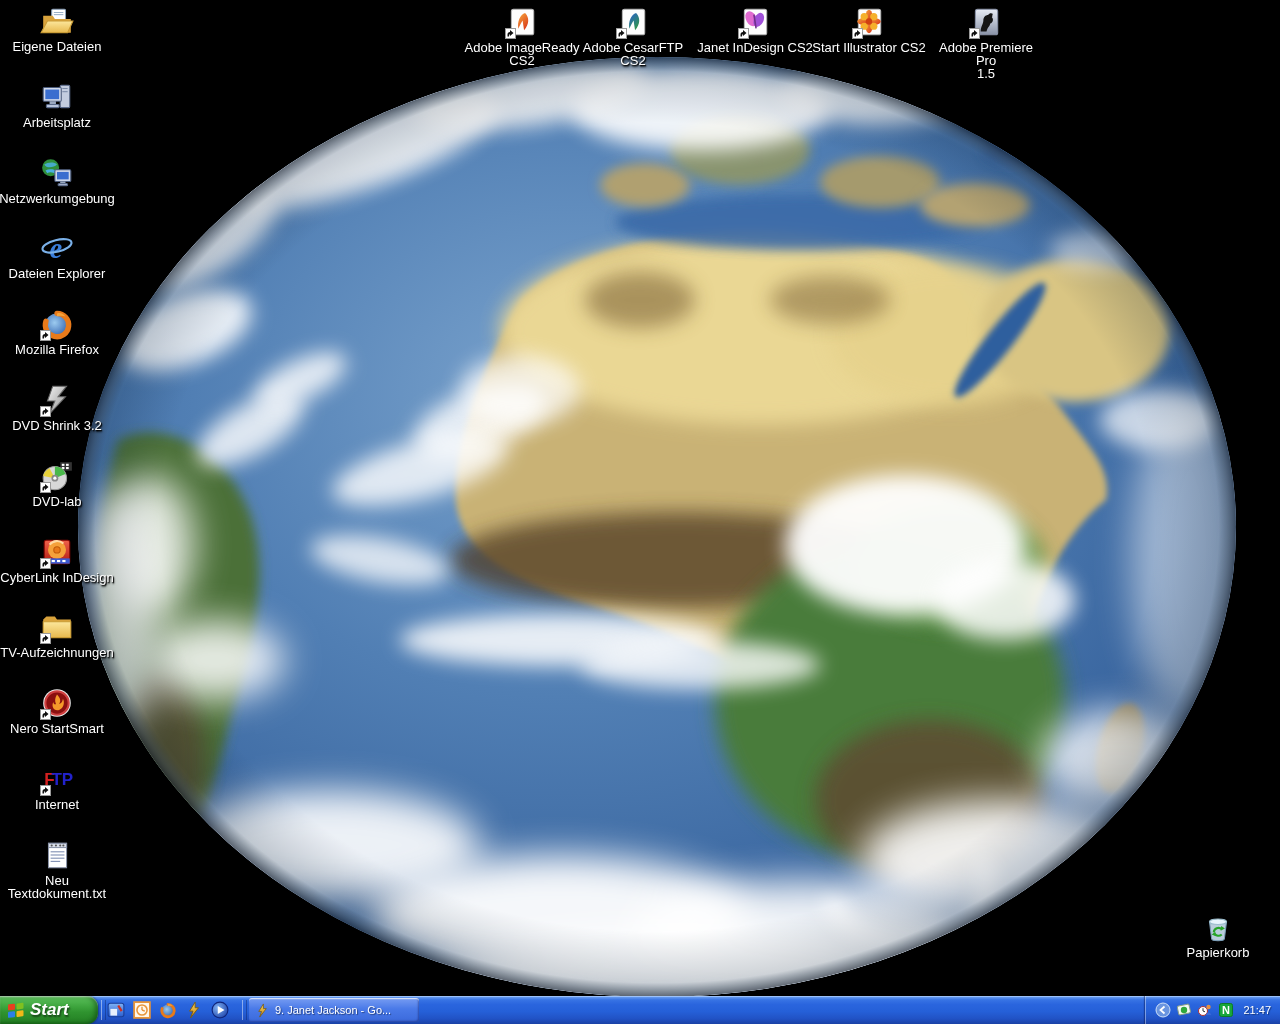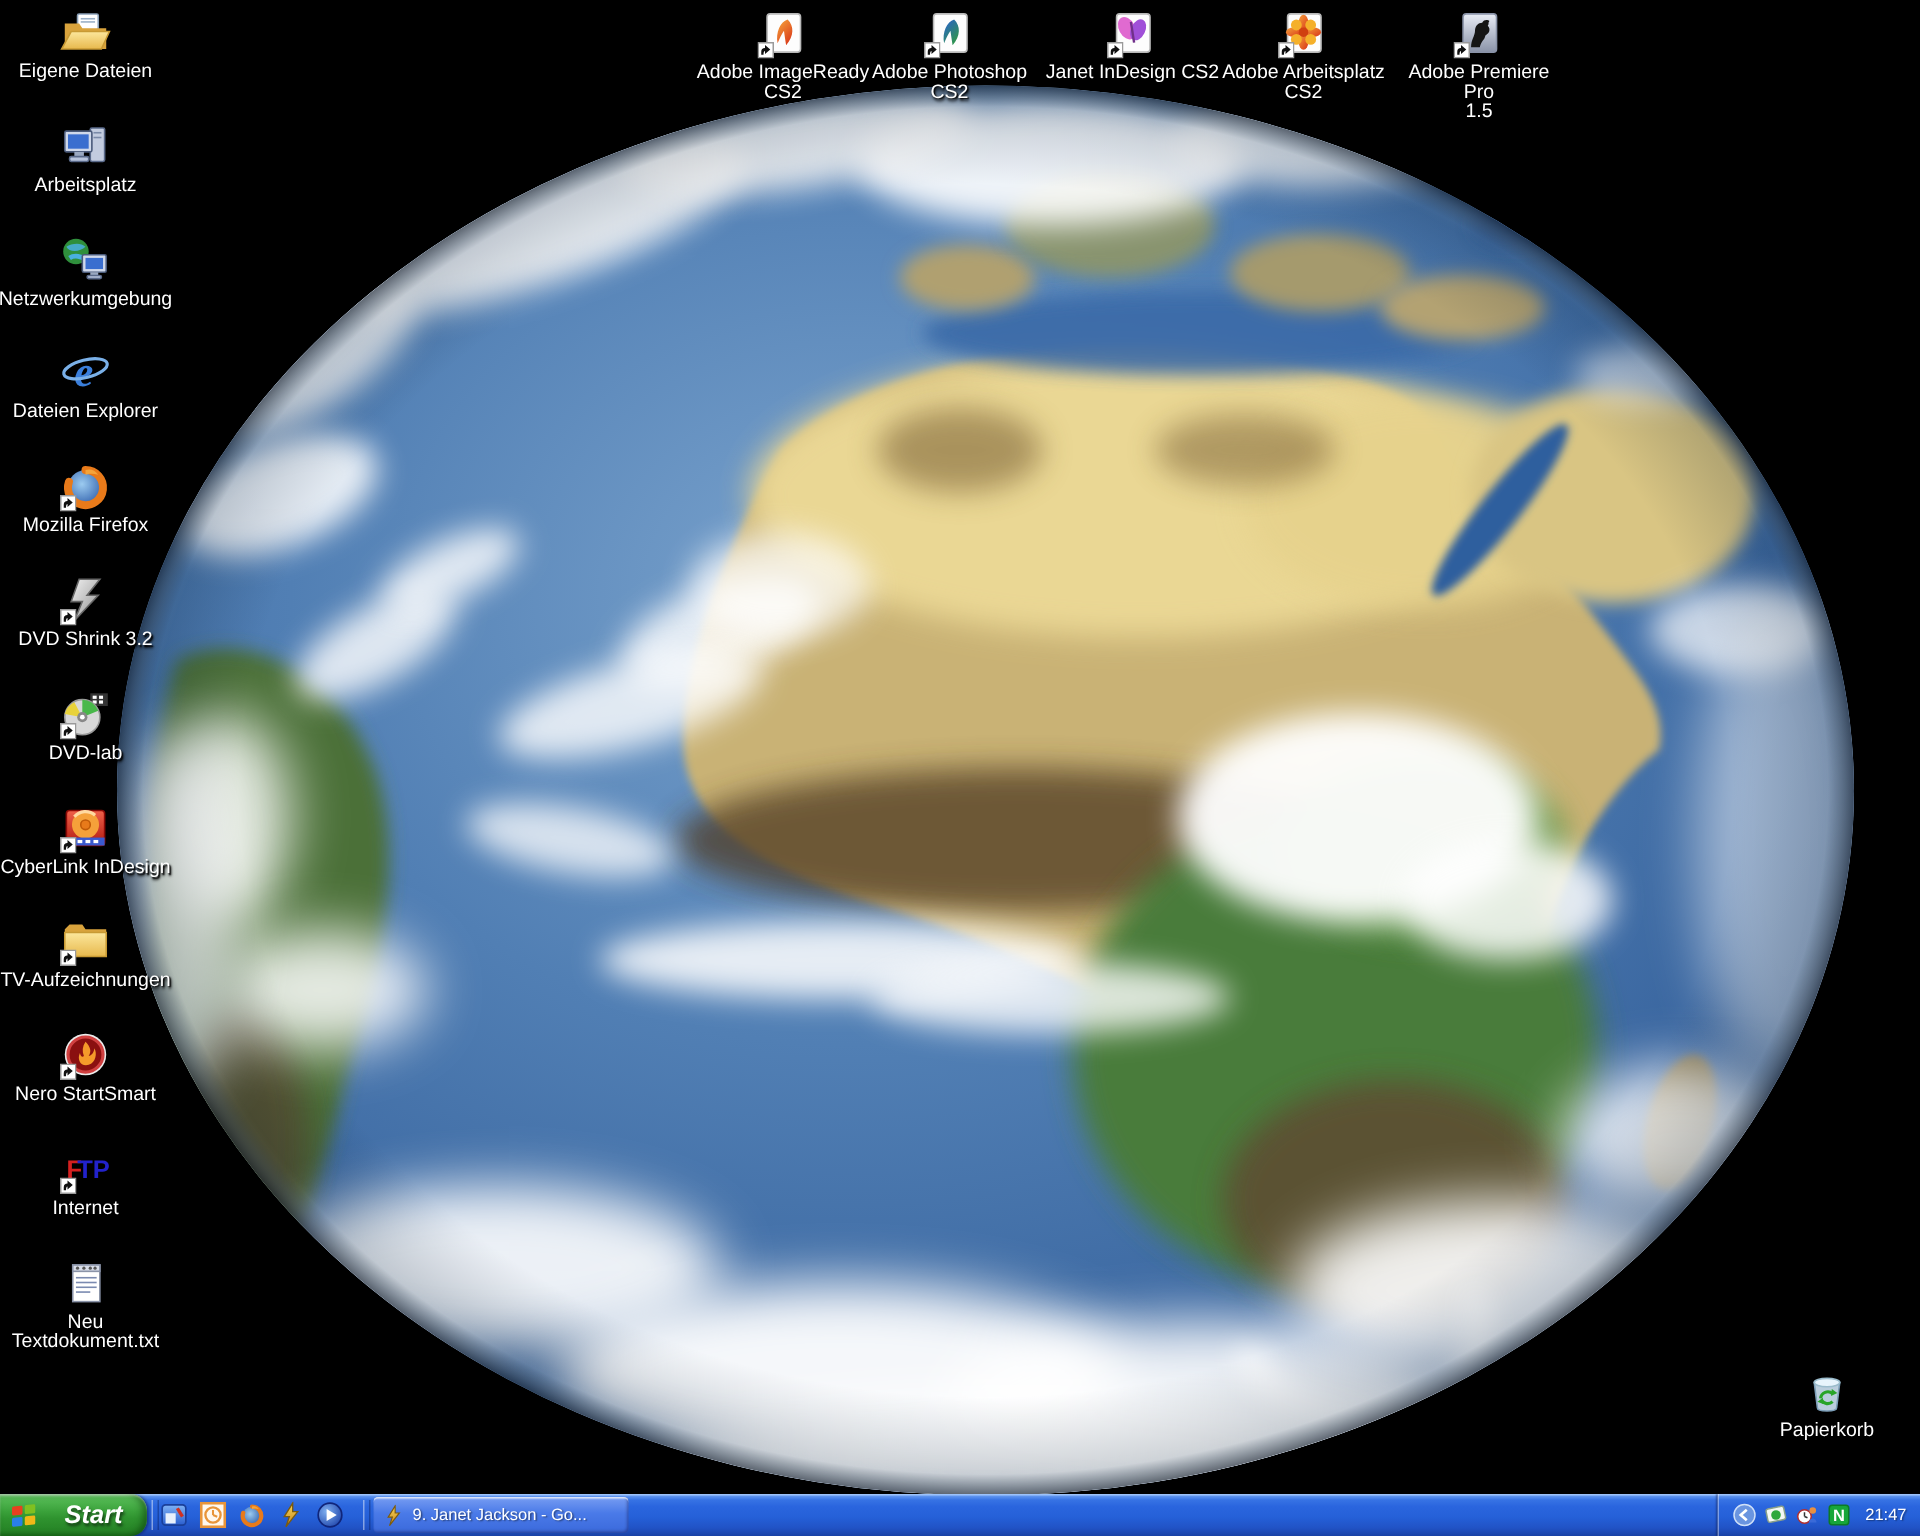--- a/index.html
+++ b/index.html
@@ -32,21 +32,21 @@
                #2560d8 55%,#2153c6 80%,#1c47b0 94%,#1941a5 100%);
     box-shadow:inset 0 1px 0 #9cc2fa;
   }
   .start-btn {
     position:absolute; left:0; top:0; height:28px; width:98px;
     border-radius:0 11px 11px 0;
     background:linear-gradient(180deg,#8fdc8f 0%,#55bb55 10%,#3aa13a 42%,#2f932f 58%,
                #268426 88%,#1d731d 100%);
     box-shadow:inset -3px 0 5px rgba(0,40,0,.45), inset 0 1px 1px rgba(255,255,255,.55),
                1px 0 2px rgba(0,0,30,.4);
-    display:flex; align-items:center; gap:18px; padding-left:7px; box-sizing:border-box;
+    display:flex; align-items:center; gap:5px; padding-left:7px; box-sizing:border-box;
     color:#fff; font-size:17px; font-weight:bold; font-style:italic;
     text-shadow:1px 2px 2px rgba(0,0,0,.55); cursor:pointer;
   }
   .grip {
     position:absolute; top:4px; height:20px; width:3px;
     border-left:1px solid rgba(255,255,255,.45); border-right:1px solid rgba(10,30,90,.4);
   }
   .ql { position:absolute; left:107px; top:0; height:28px; display:flex; align-items:center; gap:8px; }
   .ql .qico { width:18px; height:18px; cursor:pointer; }
   .ql .qico svg { width:18px; height:18px; display:block; }
@@ -527,21 +527,21 @@
 </div>
 <div class="desk-icon" style="left:573px;top:5px">
   <div class="glyph">
       <svg>
         <use href="#sym-photoshop"></use>
       </svg>
     <svg class="sc">
         <use href="#sym-shortcut"></use>
       </svg>
     </div>
-  <div class="desk-label">Adobe Photoshop CS2</div>
+  <div class="desk-label">Adobe CesarFTP CS2</div>
 </div>
 <div class="desk-icon" style="left:695px;top:5px">
   <div class="glyph">
       <svg>
         <use href="#sym-indesign"></use>
       </svg>
     <svg class="sc">
         <use href="#sym-shortcut"></use>
       </svg>
     </div>
@@ -549,21 +549,21 @@
 </div>
 <div class="desk-icon" style="left:809px;top:5px">
   <div class="glyph">
       <svg>
         <use href="#sym-illustrator"></use>
       </svg>
     <svg class="sc">
         <use href="#sym-shortcut"></use>
       </svg>
     </div>
-  <div class="desk-label">Adobe Arbeitsplatz CS2</div>
+  <div class="desk-label">Start Illustrator CS2</div>
 </div>
 <div class="desk-icon" style="left:926px;top:5px">
   <div class="glyph">
       <svg>
         <use href="#sym-premiere"></use>
       </svg>
     <svg class="sc">
         <use href="#sym-shortcut"></use>
       </svg>
     </div>

